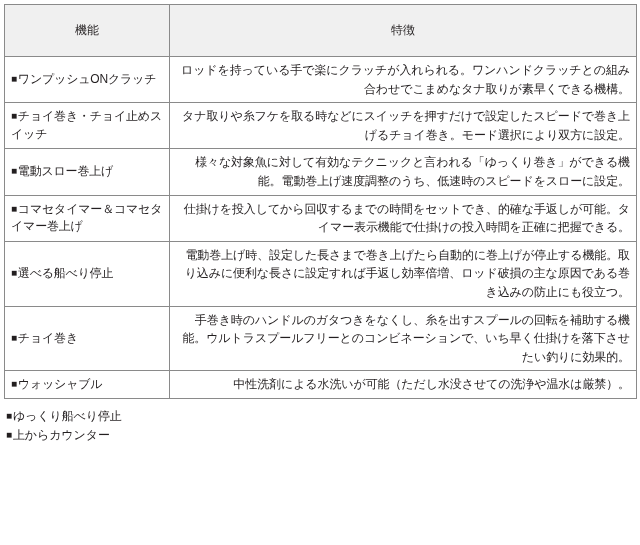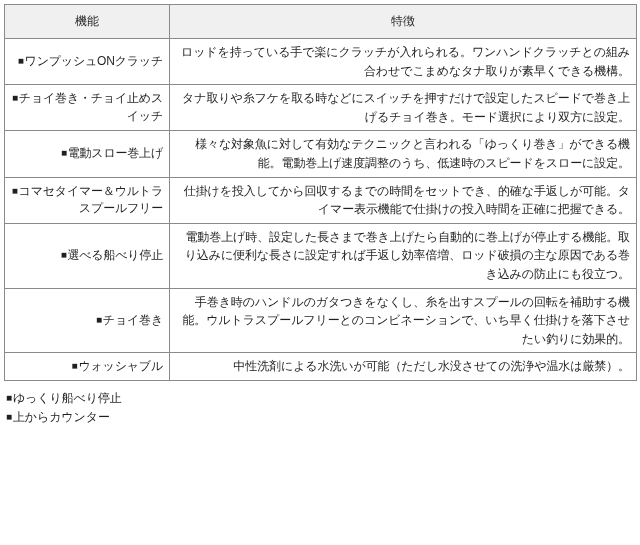--- a/index.html
+++ b/index.html
@@ -29,28 +29,28 @@
     border: 1px solid #8a8a8a;
     vertical-align: middle;
     padding: 4px 6px;
   }
   table.spec thead th {
     background: #f0f0f0;
     font-size: 12px;
     font-weight: normal;
     text-align: center;
     height: 22px;
-    padding: 8px 4px;
+    padding: 17px 4px;
   }
   col.c-feature { width: 165px; }
   col.c-desc { width: 467px; }
   td.feature {
     font-size: 12px;
     line-height: 1.45;
-    text-align: right;
+    text-align: left;
     letter-spacing: -0.2px;
   }
   td.desc {
     font-size: 12px;
     line-height: 1.55;
     text-align: right;
     letter-spacing: -0.1px;
   }
   .bullet-sq {
     font-size: 10px;
@@ -94,21 +94,21 @@
       </tr>
       <tr>
         <td class="feature"><span class="bullet-sq">■</span><span>チョイ巻き・チョイ止めスイッチ</span></td>
         <td class="desc">タナ取りや糸フケを取る時などにスイッチを押すだけで設定したスピードで巻き上げるチョイ巻き。モード選択により双方に設定。</td>
       </tr>
       <tr>
         <td class="feature"><span class="bullet-sq">■</span><span>電動スロー巻上げ</span></td>
         <td class="desc">様々な対象魚に対して有効なテクニックと言われる「ゆっくり巻き」ができる機能。電動巻上げ速度調整のうち、低速時のスピードをスローに設定。</td>
       </tr>
       <tr>
-        <td class="feature"><span class="bullet-sq">■</span><span>コマセタイマー＆ウルトラスプールフリー</span></td>
+        <td class="feature"><span class="bullet-sq">■</span><span>コマセタイマー＆コマセタイマー巻上げ</span></td>
         <td class="desc">仕掛けを投入してから回収するまでの時間をセットでき、的確な手返しが可能。タイマー表示機能で仕掛けの投入時間を正確に把握できる。</td>
       </tr>
       <tr>
         <td class="feature"><span class="bullet-sq">■</span><span>選べる船べり停止</span></td>
         <td class="desc">電動巻上げ時、設定した長さまで巻き上げたら自動的に巻上げが停止する機能。取り込みに便利な長さに設定すれば手返し効率倍増、ロッド破損の主な原因である巻き込みの防止にも役立つ。</td>
       </tr>
       <tr>
         <td class="feature"><span class="bullet-sq">■</span><span>チョイ巻き</span></td>
         <td class="desc">手巻き時のハンドルのガタつきをなくし、糸を出すスプールの回転を補助する機能。ウルトラスプールフリーとのコンビネーションで、いち早く仕掛けを落下させたい釣りに効果的。</td>
       </tr>

